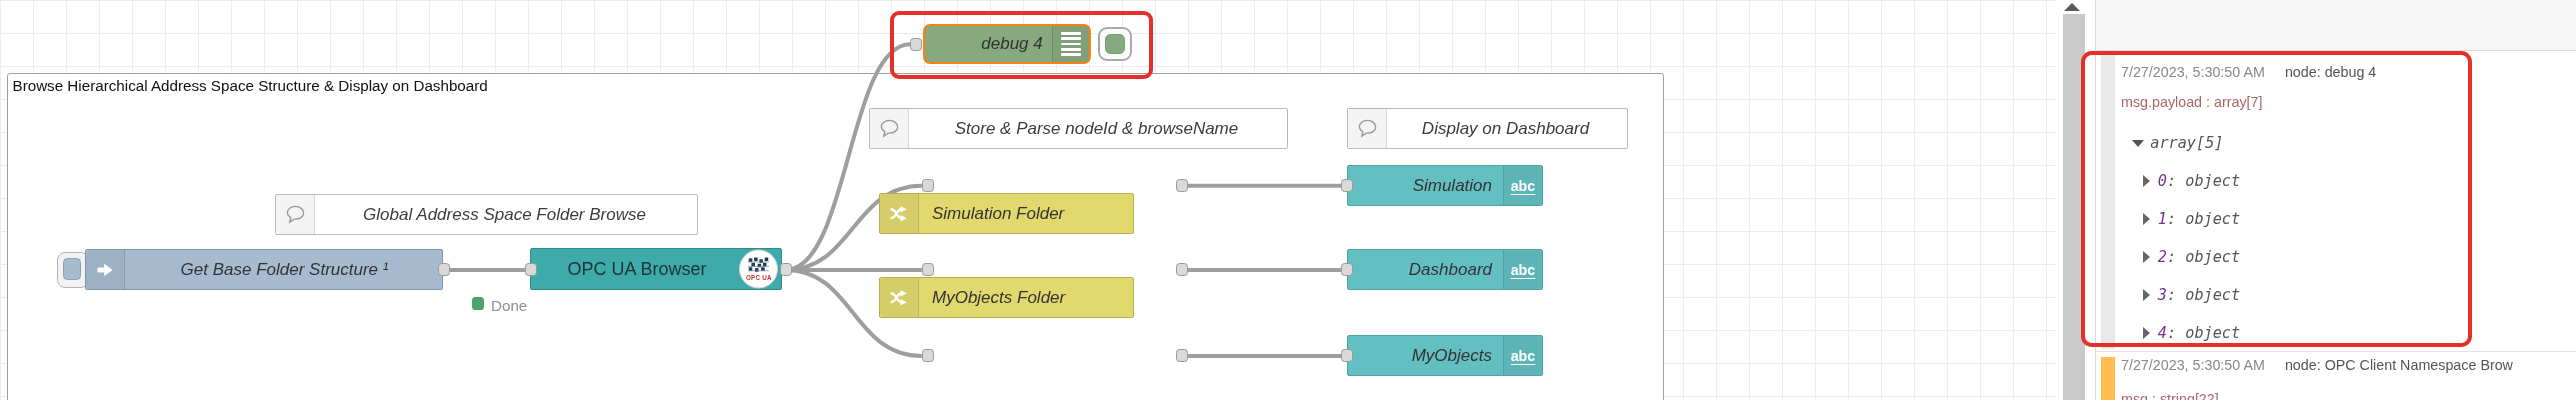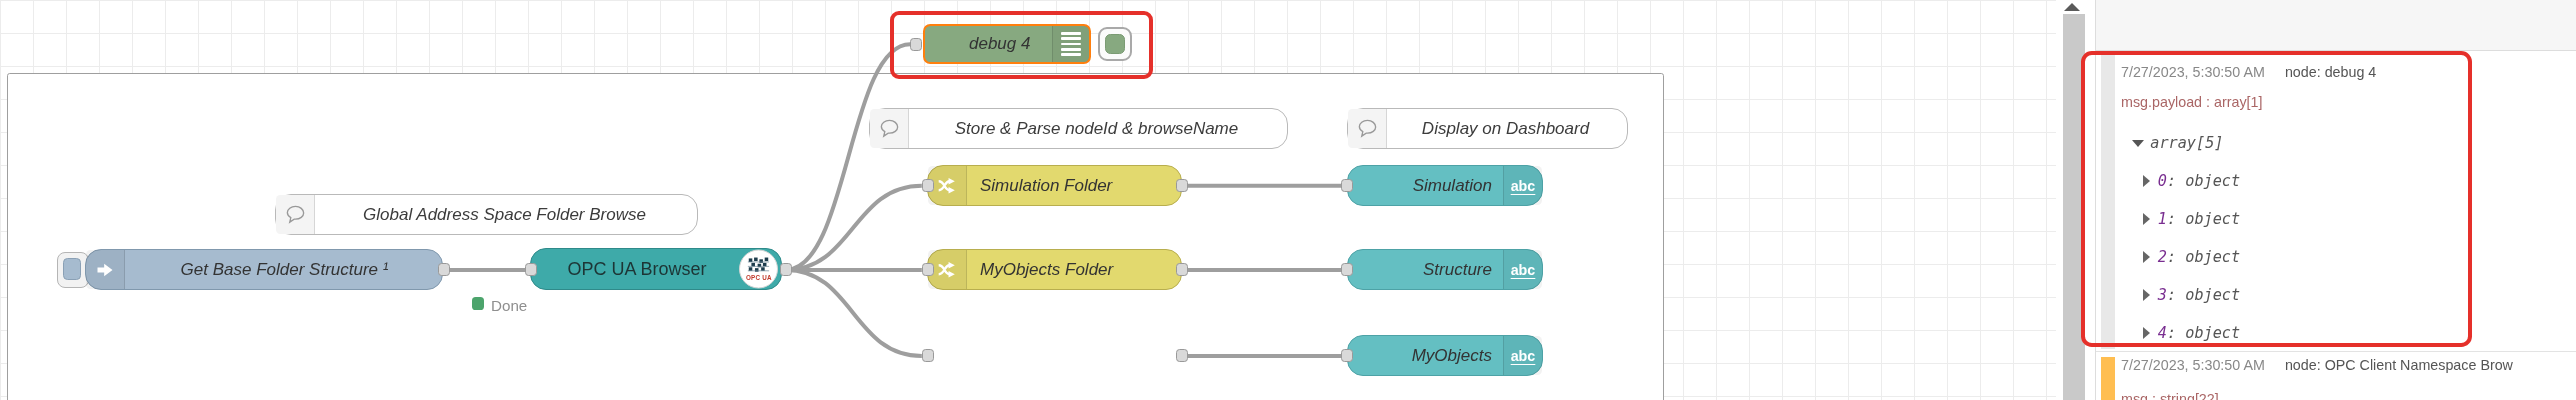--- a/index.html
+++ b/index.html
@@ -12,21 +12,21 @@
     background-image:linear-gradient(to right,#ececec 0.9px,transparent 0.9px),
                      linear-gradient(to bottom,#ececec 0.9px,transparent 0.9px);
     background-size:33px 33px;}
   .group-box{position:absolute;left:7.2px;top:73px;width:1657px;height:376px;
     background:#fff;border:1.8px solid #9f9f9f;border-radius:2.7px;z-index:1;}
   .group-label{position:absolute;left:12.5px;top:77px;font-size:15.2px;color:#111;z-index:2;}
 
   svg.wires{position:absolute;left:0;top:0;z-index:2;}
   .wire{stroke:#9e9e9e;stroke-width:4.5;fill:none;}
 
-  .node{position:absolute;height:41px;border-radius:16px;z-index:3;
+  .node{position:absolute;height:41px;border-radius:2px;z-index:3;
         display:flex;align-items:center;font-size:17px;color:#333;}
   .node .icon-region{position:absolute;top:0;bottom:0;width:39px;
         background:rgba(0,0,0,0.05);display:flex;align-items:center;justify-content:center;}
   .icon-left{left:0;border-right:0.9px solid rgba(0,0,0,0.12);border-radius:4.5px 0 0 4.5px;}
   .icon-right{right:0;border-left:0.9px solid rgba(0,0,0,0.12);border-radius:0 4.5px 4.5px 0;}
 
   .port{position:absolute;width:11.6px;height:12.5px;border-radius:3.6px;
         background:#d9d9d9;border:1.8px solid #999;z-index:4;}
 
   .comment{background:#fff;border:1.8px solid #b9b9b9;font-style:italic;color:#3c3c3c;}
@@ -45,30 +45,30 @@
   .opc-badge{position:absolute;right:2.7px;top:50%;transform:translateY(-50%);
          width:39px;height:39px;background:#fff;border-radius:50%;
          display:flex;flex-direction:column;align-items:center;justify-content:center;
          overflow:hidden;border:0.9px solid #d5d5d5;}
   .opc-caption{font-size:6.3px;color:#c0392b;font-weight:bold;letter-spacing:0.2px;line-height:6.3px;}
 
   .status-dot{position:absolute;left:472px;top:297px;width:11.6px;height:13.4px;
          border-radius:3.6px;background:#4ca46c;z-index:3;}
   .status-text{position:absolute;left:491px;top:297px;font-size:15.2px;color:#8f8f8f;z-index:3;}
 
-  .switch{left:927px;width:255px;background:#e2d96e;border:1.8px solid #b8ae4e;
-          font-style:italic;padding-left:52px;}
+  .switch{left:879px;width:255px;background:#e2d96e;border:1.8px solid #b8ae4e;
+          font-style:italic;padding-left:52px;margin-top:28px;}
   .textnode{left:1347px;width:196px;background:#64bfc2;border:1.8px solid #4da2a6;
           font-style:italic;justify-content:flex-end;padding-right:50px;}
   .abc-label{color:#fff;font-weight:bold;font-size:14.3px;font-style:normal;
           text-decoration:underline;text-underline-offset:2.7px;}
 
   .debug{left:923px;top:24px;width:168px;height:40px;background:#87a980;
          border:2.7px solid #ff7f0e;border-radius:7.2px;font-style:italic;
-         padding-right:34px;padding-left:44px;}
+         justify-content:center;padding-right:34px;padding-left:44px;}
   .debug .icon-region{width:37px;}
   .dbg-bars{display:flex;flex-direction:column;gap:2.7px;}
   .dbg-bars i{display:block;width:20px;height:2.7px;background:#fff;border-radius:0.9px;}
   .debug-toggle-outer{position:absolute;left:1098px;top:27px;width:34px;height:34px;
          background:#fbfbfb;border:2.2px solid #a9a9a9;border-radius:9px;z-index:3;}
   .debug-toggle-inner{position:absolute;left:4.5px;top:4.5px;width:20.6px;height:20.6px;
          background:#87a980;border:0.9px solid #7b9b74;border-radius:5.4px;}
 
   .annotation{position:absolute;border:4.5px solid #e5302a;border-radius:9px;z-index:6;}
   .ann-1{left:890px;top:10.8px;width:263px;height:68px;}
@@ -109,20 +109,21 @@
   .tree-val{font-style:italic;color:#555;}
 </style>
 </head>
 <body>
 
 <div class="stage">
 
   <div class="canvas">
 
     <div class="group-box"></div>
+    <div class="group-label">Browse Hierarchical Address Space Structure &amp; Display on Dashboard</div>
 
     <svg class="wires" width="2056" height="401" viewBox="0 0 2295 447">
       <path class="wire" d="M495,301 H592"></path>
       <path class="wire" d="M877,301 C947,301 947,49 1016,49"></path>
       <path class="wire" d="M877,301 C952,301 952,207 1029,207"></path>
       <path class="wire" d="M877,301 H1029"></path>
       <path class="wire" d="M877,301 C952,301 952,397 1029,397"></path>
       <path class="wire" d="M1323,207 H1497"></path>
       <path class="wire" d="M1323,301 H1497"></path>
       <path class="wire" d="M1323,397 H1497"></path>
@@ -221,21 +222,21 @@
     <span class="port" style="left:922px;top:349px;"></span>
     <span class="port" style="left:1176px;top:349px;"></span>
 
     <div class="node textnode" style="top:165px;">
       <span>Simulation</span>
       <span class="icon-region icon-right">
         <span class="abc-label">abc</span>
       </span>
     </div>
     <div class="node textnode" style="top:249px;">
-      <span>Structure</span>
+      <span>Dashboard</span>
       <span class="icon-region icon-right">
         <span class="abc-label">abc</span>
       </span>
     </div>
     <div class="node textnode" style="top:335px;">
       <span>MyObjects</span>
       <span class="icon-region icon-right">
         <span class="abc-label">abc</span>
       </span>
     </div>
@@ -269,21 +270,21 @@
   </div>
 
   <div class="sidebar">
     <div class="sidebar-top"></div>
 
     <div class="dmsg dmsg1">
       <span class="dmsg-bar"></span>
       <div class="dmsg-header">
         <span>7/27/2023, 5:30:50 AM</span><span class="dmsg-node">node: debug 4</span>
       </div>
-      <div class="dmsg-meta">msg.payload : array[1]</div>
+      <div class="dmsg-meta">msg.payload : array[7]</div>
       <div class="tree">
         <div class="tree-root">
           <span class="tri-down"></span>
           <span>array[5]</span>
         </div>
 
       <div class="tree-row">
             <span class="tri-right"></span>
             <span class="tree-key">0</span>
             <span class="tree-val">: object</span>

